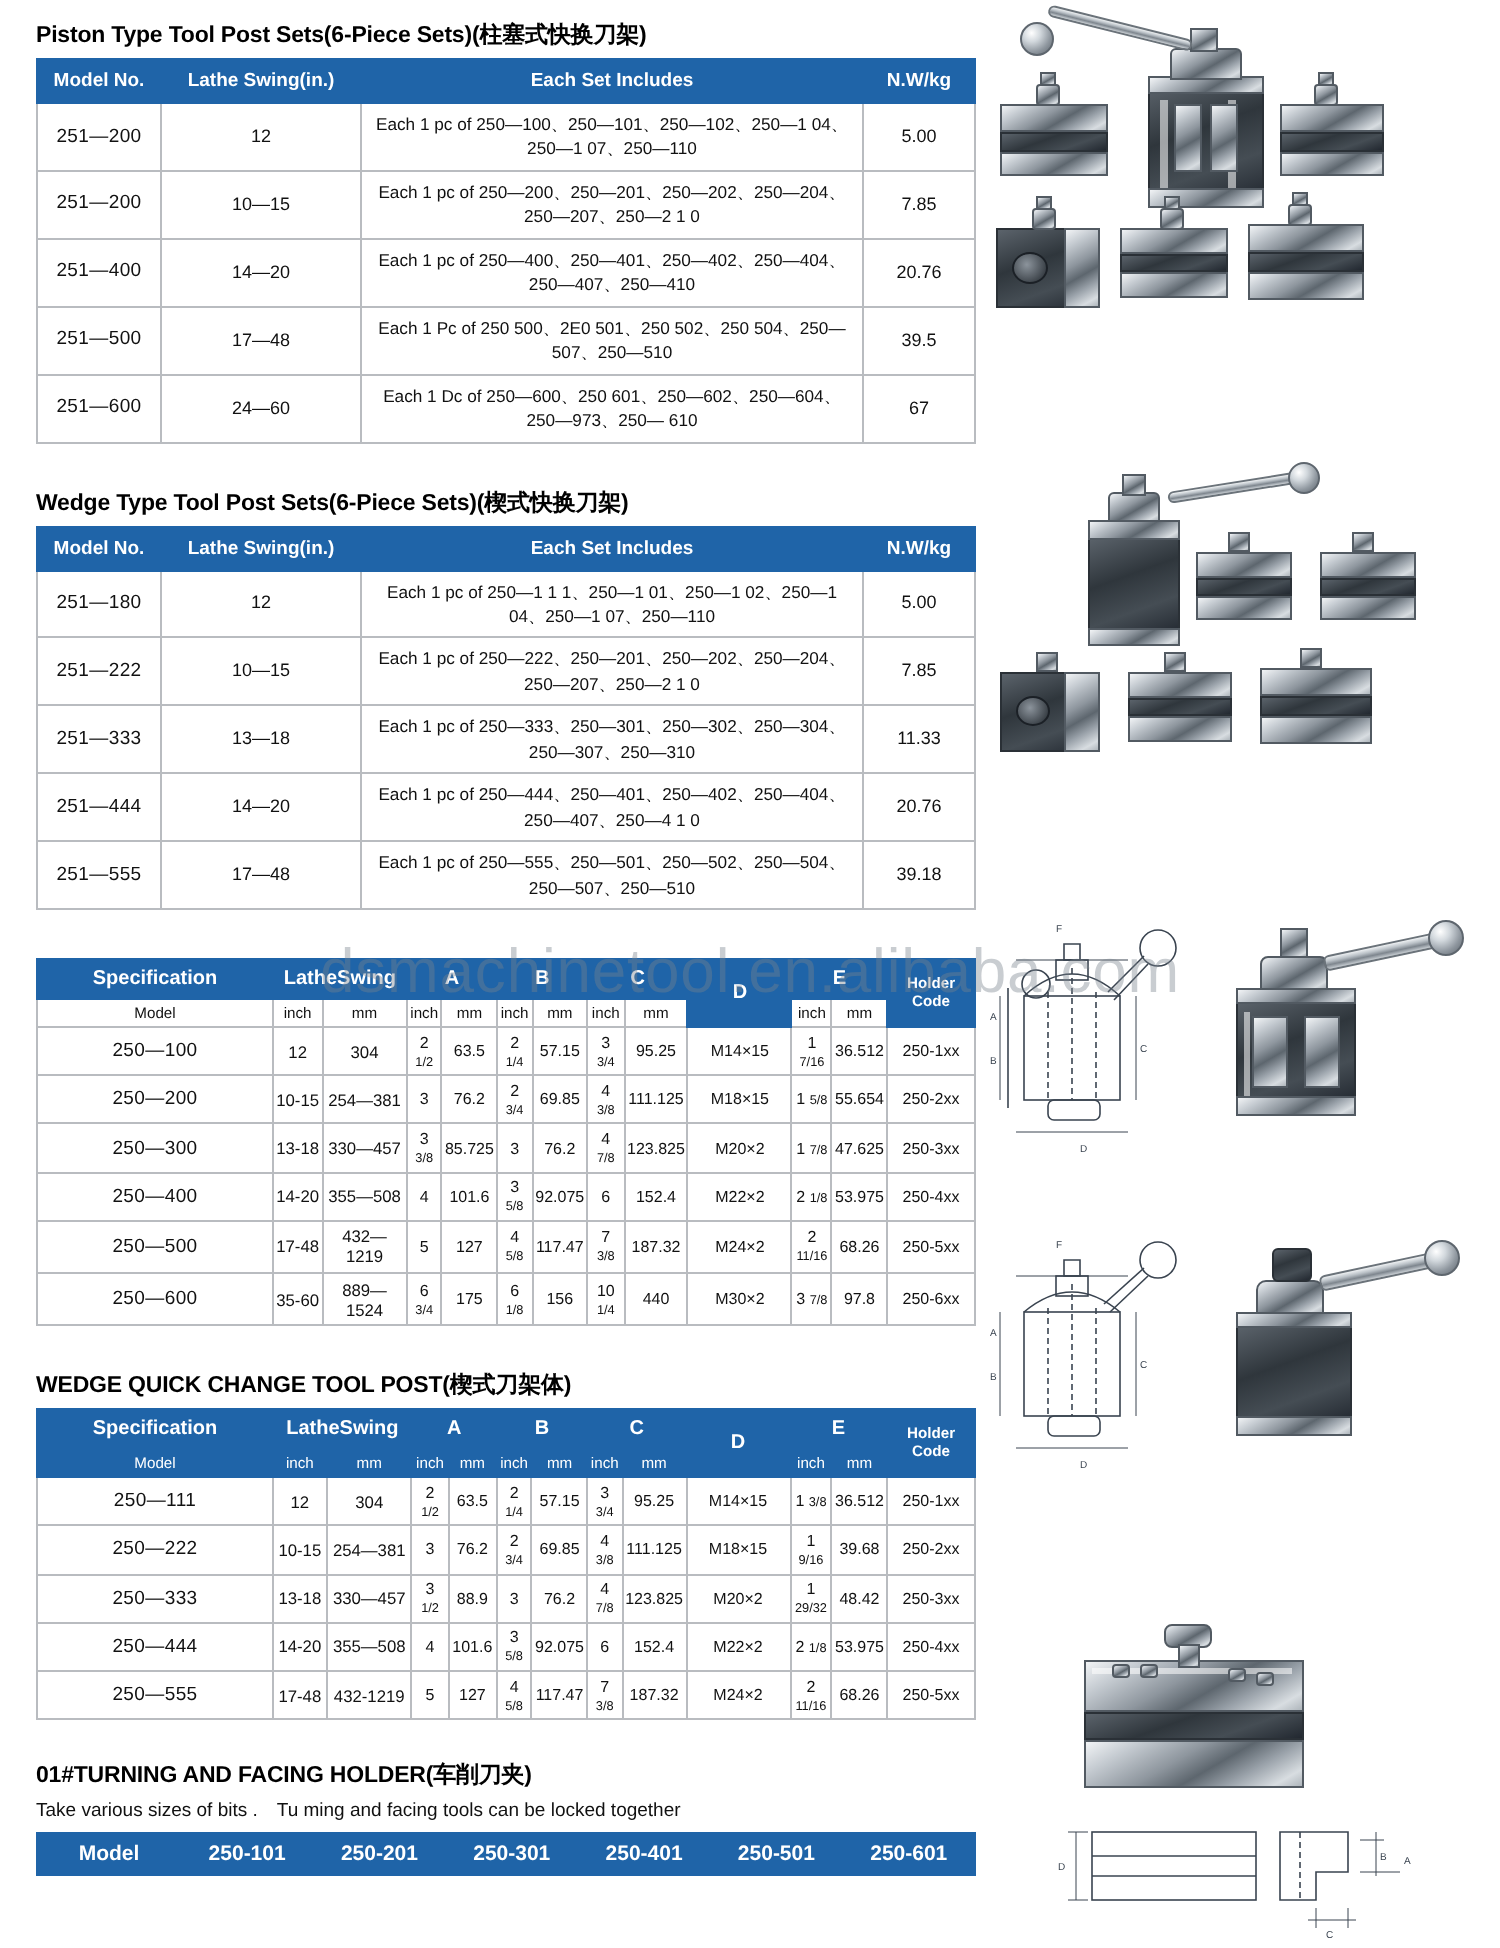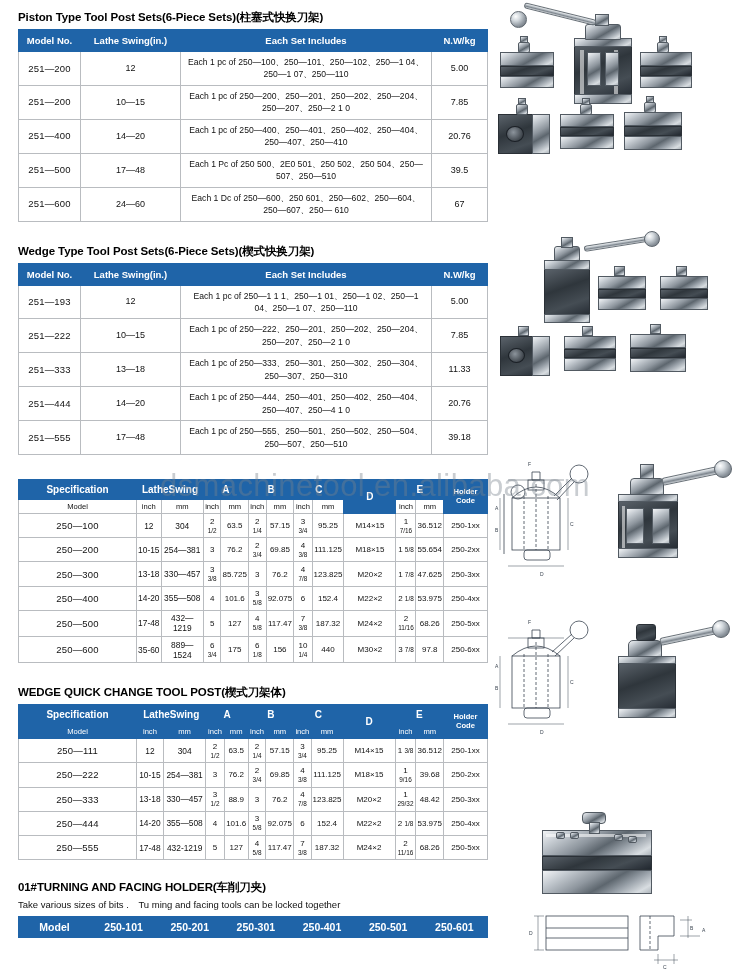--- a/index.html
+++ b/index.html
@@ -138,40 +138,40 @@
           </tr>
           <tr>
             <td class="model">251—500</td>
             <td>17—48</td>
             <td class="incl">Each 1 Pc of 250 500、2E0 501、250 502、250 504、250—507、250—510</td>
             <td class="nw">39.5</td>
           </tr>
           <tr>
             <td class="model">251—600</td>
             <td>24—60</td>
-            <td class="incl">Each 1 Dc of 250—600、250 601、250—602、250—604、250—607、250— 610</td>
+            <td class="incl">Each 1 Dc of 250—600、250 601、250—602、250—604、250—973、250— 610</td>
             <td class="nw">67</td>
           </tr>
         </tbody>
     </table>
 
     <div style="height:22px"></div>
     <div class="sec-title">Wedge Type Tool Post Sets(6-Piece Sets)(楔式快换刀架)</div>
     <table class="tbl-set">
       <thead>
         <tr>
           <th style="width:62px">Model No.</th>
           <th style="width:100px">Lathe Swing(in.)</th>
           <th>Each Set Includes</th>
           <th style="width:56px">N.W/kg</th>
         </tr>
       </thead>
       <tbody id="t2body">
           <tr>
-            <td class="model">251—193</td>
+            <td class="model">251—180</td>
             <td>12</td>
             <td class="incl">Each 1 pc of 250—1 1 1、250—1 01、250—1 02、250—1 04、250—1 07、250—110</td>
             <td class="nw">5.00</td>
           </tr>
           <tr>
             <td class="model">251—222</td>
             <td>10—15</td>
             <td class="incl">Each 1 pc of 250—222、250—201、250—202、250—204、250—207、250—2 1 0</td>
             <td class="nw">7.85</td>
           </tr>

